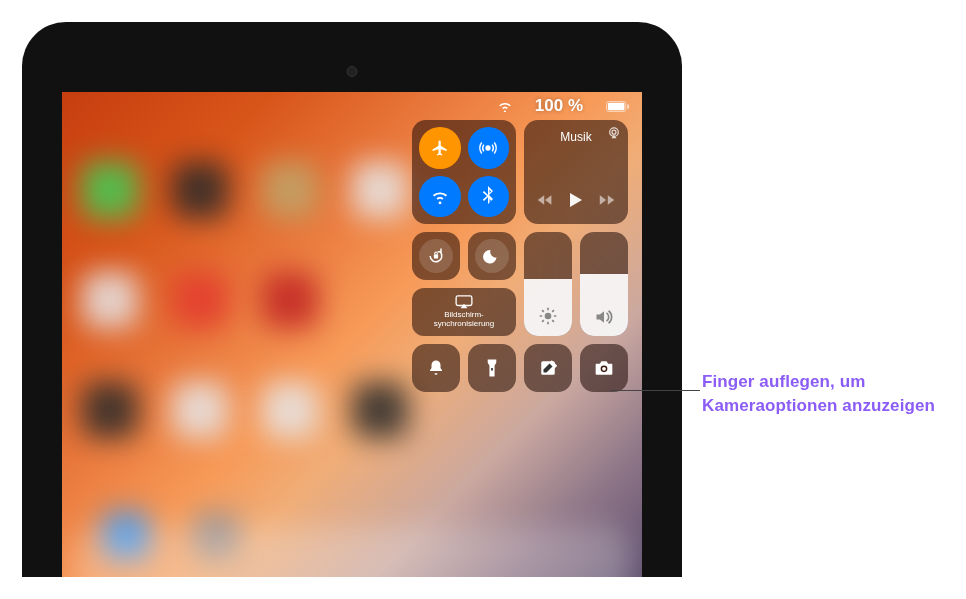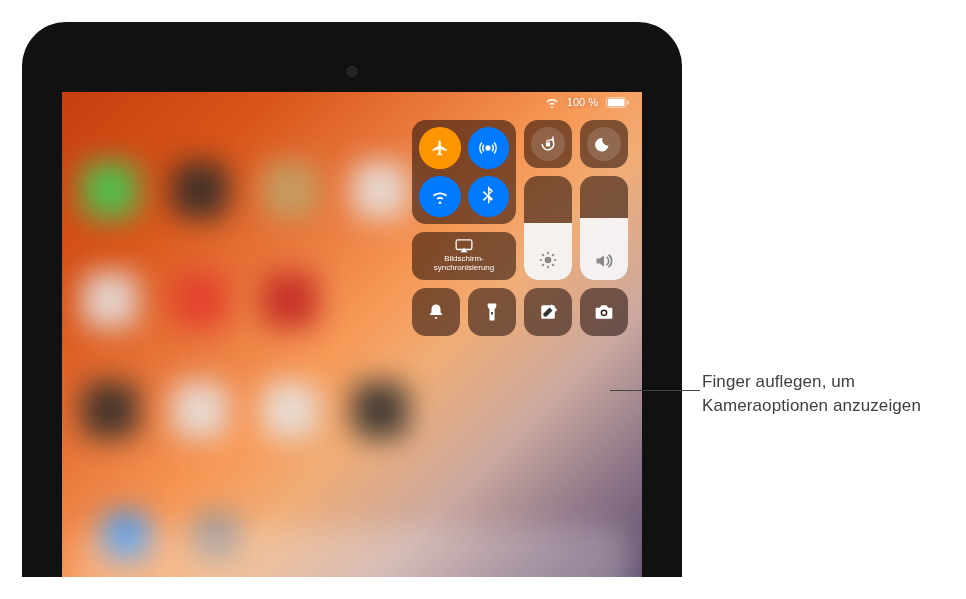--- a/index.html
+++ b/index.html
@@ -44,22 +44,22 @@
   .blur-icons { position:absolute; inset:0; filter: blur(14px); opacity:0.85; }
   .bi { position:absolute; width:56px; height:56px; border-radius:13px; }
   .dock-blur {
     position:absolute; left:10px; right:10px; bottom:-30px; height:80px;
     background: rgba(255,255,255,0.28); border-radius:26px;
   }
 
   .status-bar {
     position: absolute;
     top: 4px; right: 12px;
-    display: flex; align-items: center; gap: 8px;
-    color: #fff; font-size: 11px; font-weight: 400;
+    display: flex; align-items: center; gap: 23px;
+    color: #fff; font-size: 17px; font-weight: 700;
     text-shadow: 0 0 4px rgba(0,0,0,0.3);
   }
   .wifi-icon, .battery-icon { display:inline-flex; }
 
   
   .control-center {
     position: absolute;
     top: 28px;
     right: 10px;
     width: 220px;
@@ -132,22 +132,23 @@
     position:absolute; bottom:10px; left:50%; transform:translateX(-50%);
   }
 
   
   .callout {
     position:absolute;
     left:702px; top:370px;
     width:250px;
     font-size:17px;
     line-height:1.4;
-    color:#404040;
+    color:#8b5cf6;
     letter-spacing:0.1px;
+    font-weight:bold;
   }
   .callout-line {
     position:absolute;
     top:390px; left:610px; width:90px; height:1px;
     background:#444;
   }
 </style>
 </head>
 <body>
 
@@ -209,20 +210,47 @@
               </svg>
           </div>
           <div class="conn-btn blue">
             <svg width="12" height="20" viewBox="0 0 12 20" fill="#fff">
                 <path d="M6 0l5 5-4 4 4 4-5 5V11L2 15l-1.3-1.3L5 10 0.7 6.3 2 5l4 4V0zm1.5 3.6V7L9 5.5zM7.5 13v3.4L9 14.5z"></path>
               </svg>
           </div>
         </div>
       </div>
 
+      <div class="tile span2x2 music-tile">
+        <span class="airplay-small">
+          <svg width="14" height="12" viewBox="0 0 16 14" fill="none" stroke="#fff" stroke-width="1.4">
+              <circle cx="8" cy="6" r="5"></circle>
+              <circle cx="8" cy="6" r="2.3"></circle>
+              <path d="M5 13l3-4 3 4z" fill="#fff" stroke="none"></path>
+            </svg>
+        </span>
+        <span class="music-title">Musik</span>
+        <div class="music-controls">
+          <span class="mc-btn dim">
+            <svg width="16" height="12" viewBox="0 0 20 14" fill="#fff">
+                <path d="M10 7l8-6v12zM1 7l8-6v12z"></path>
+              </svg>
+          </span>
+          <span class="mc-btn">
+            <svg width="14" height="16" viewBox="0 0 14 16" fill="#fff">
+                <path d="M1 1l12 7-12 7z"></path>
+              </svg>
+          </span>
+          <span class="mc-btn dim">
+            <svg width="16" height="12" viewBox="0 0 20 14" fill="#fff">
+                <path d="M1 1l8 6-8 6zM11 1l8 6-8 6z"></path>
+              </svg>
+          </span>
+        </div>
+      </div>
 
       <div class="tile">
         <div class="round-btn">
           <svg width="20" height="20" viewBox="0 0 24 24" fill="none" stroke="#fff" stroke-width="1.8">
               <path d="M5 12a7 7 0 1012-5l1.5-1.5M18 3v4h-4"></path>
               <rect x="9.5" y="10" width="5" height="5" rx="1" fill="#fff" stroke="none"></rect>
               <path d="M10.5 10V8.7a1.5 1.5 0 013 0V10" stroke="#fff" stroke-width="1.3"></path>
             </svg>
         </div>
       </div>

